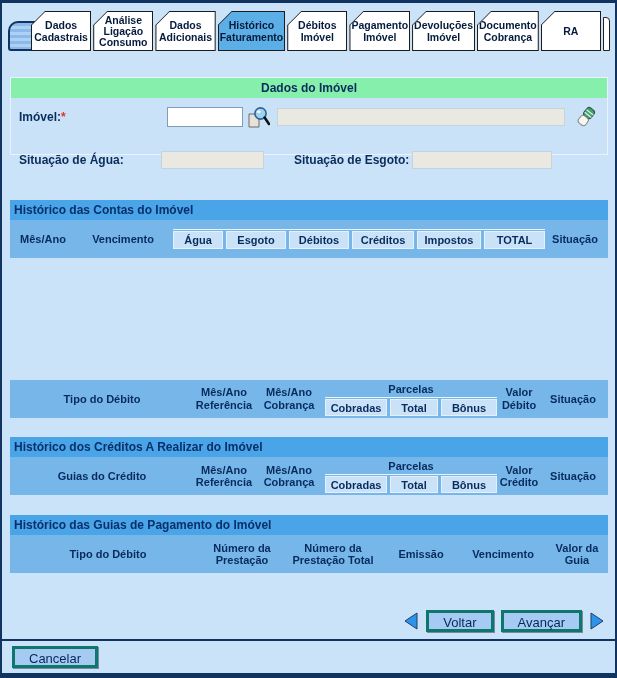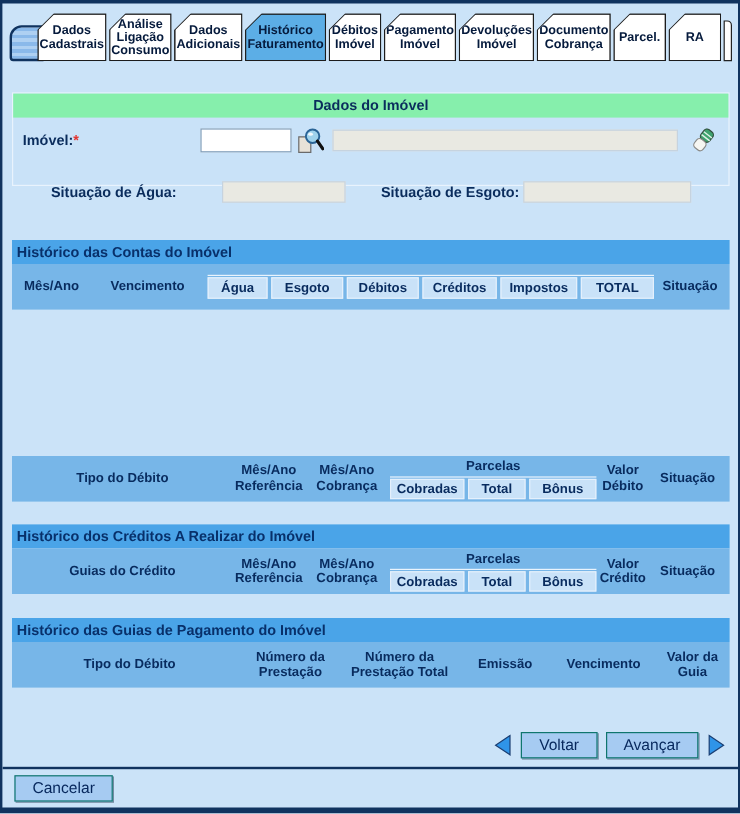--- a/index.html
+++ b/index.html
@@ -31,21 +31,21 @@
     flex:1;clip-path:polygon(0 13px,13px 0,100% 0,100% 100%,0 100%);
     background:#ffffff;display:flex;align-items:center;justify-content:center;
     text-align:center;font-size:10.5px;font-weight:bold;color:#051a3c;
     line-height:1.08;padding:2px 1px 1px 1px;
   }
   .tab.active .tab-inner{background:#5caee6;}
   .tab-stub{width:7px;height:34px;background:#fff;border:1px solid #222;
     border-radius:0 4px 0 0;margin-left:2px;}
   
   .spacer{width:100%;}
-  .row-center{display:flex;align-items:center;justify-content:center;}
+  .row-center{display:flex;align-items:center;}
   
   .panel{margin:13px 7px 0 8px;border:1px solid #e9f3fd;background:#c9e2f8;height:78px;}
   .panel-title{height:20px;background:#86efac;display:flex;align-items:center;
     justify-content:center;font-size:12px;font-weight:bold;}
   .panel-body{padding:7px 8px 0 8px;}
   .field-label{font-size:12px;font-weight:bold;}
   .req{color:#e3342f;font-weight:bold;}
   .txt-input{width:76px;height:20px;border:1px solid #7f9db9;background:#fff;
     font-family:"Liberation Sans",sans-serif;font-size:12px;padding:0 2px;}
   .ro-field{height:18px;background:#e9e9e2;border:1px solid #c6d3df;}
@@ -58,21 +58,21 @@
     min-height:38px;}
   .col{display:flex;align-items:center;justify-content:center;line-height:1.15;}
   .group{display:flex;flex-direction:column;justify-content:flex-end;}
   .group-label{text-align:center;padding:1px 0 2px 0;}
   .subrow{display:flex;gap:3px;border-top:1px solid #eaf4fd;padding-top:1px;}
   .subcell{background:#c9e2f8;border:1px solid #e4f0fc;padding:2px 0 1px 0;
     text-align:center;line-height:1.1;}
   
   .navrow{display:flex;align-items:center;justify-content:flex-end;
     padding-right:10px;margin-top:36px;height:24px;gap:7px;}
-  .btn{height:22px;background:#a6cbf2;border:1px solid #0f766e;
+  .btn{height:22px;background:#a6cbf2;border:3px solid #0f766e;
     box-shadow:1px 1px 0 rgba(10,30,60,.45);
     font-family:"Liberation Sans",sans-serif;font-size:13px;color:#06275c;
     padding:0 14px;cursor:pointer;line-height:20px;}
   .hline{border-top:2px solid #10335f;margin-top:6px;}
   .cancelrow{padding:5px 0 0 10px;}
 </style>
 </head>
 <body>
 
 <div class="window">
@@ -95,23 +95,20 @@
         <div class="tab-inner">Débitos Imóvel</div>
       </div>
     <div class="tab">
         <div class="tab-inner">Pagamento Imóvel</div>
       </div>
     <div class="tab">
         <div class="tab-inner">Devoluções Imóvel</div>
       </div>
     <div class="tab">
         <div class="tab-inner">Documento Cobrança</div>
-      </div>
-    <div class="tab">
-        <div class="tab-inner">Parcel.</div>
       </div>
     <div class="tab">
         <div class="tab-inner">RA</div>
       </div>
     <div class="tab-stub"></div>
   </div>
 
   <div class="spacer" style="height:13px"></div>
 
   <div class="panel">

